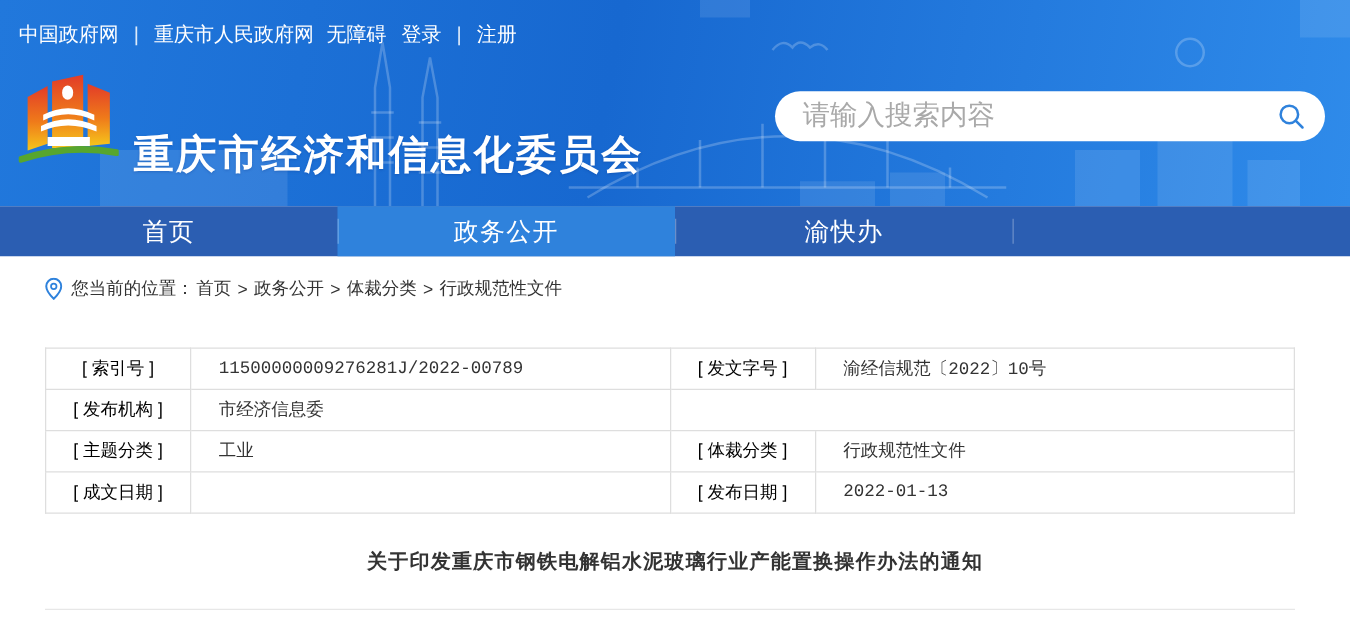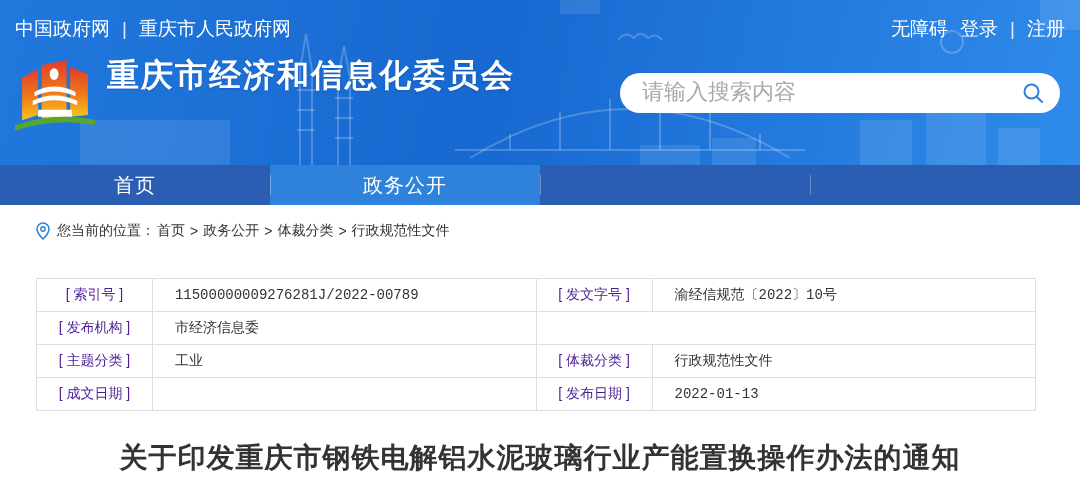--- a/index.html
+++ b/index.html
@@ -5,27 +5,27 @@
   * { margin:0; padding:0; box-sizing:border-box; }
   html,body { width:1080px; height:501px; overflow:hidden; background:#fff;
     font-family:"Liberation Sans","DejaVu Sans",sans-serif; }
 
   
   .header { position:relative; width:1080px; height:165px;
     background:linear-gradient(100deg,#2178dc 0%,#1768d0 45%,#2f8bea 100%); overflow:hidden; }
   .skyline { position:absolute; left:0; top:0; pointer-events:none; }
 
   .topbar { position:relative; z-index:2; height:57px; display:flex; align-items:center;
-    justify-content:space-between; padding:0 15px; color:#fff; font-size:19px; }
+    justify-content:flex-start; padding:0 15px; color:#fff; font-size:16px;gap:10px; }
   .topbar a { color:#fff; text-decoration:none; cursor:pointer; }
   .topbar .grp { display:flex; align-items:center; gap:12px; }
   .topbar .sep { opacity:.85; }
 
   .banner { position:relative; z-index:2; height:108px; }
-  .brand { position:absolute; left:15px; top:-2px; display:flex; align-items:flex-start; cursor:pointer; }
+  .brand { position:absolute; left:15px; top:-2px; display:flex; align-items:flex-end; cursor:pointer; }
   .brand-text { margin-left:12px; color:#fff; }
   .site-name { font-size:32px; font-weight:bold; letter-spacing:2px; line-height:40px;
     text-shadow:0 1px 2px rgba(0,40,120,.25); }
   .site-url { margin-top:4px; font-size:15px; font-weight:bold; letter-spacing:3px; opacity:.95; }
 
   .searchbox { position:absolute; right:20px; top:16px; width:440px; height:40px;
     background:#fff; border-radius:20px; display:flex; align-items:center; padding:0 16px 0 22px; }
   .searchbox input { flex:1; border:none; outline:none; font-size:22px; color:#000000;
     font-family:Liberation Mono, monospace; background:transparent; }
   .searchbox input::placeholder { color:#a9a9a9; }
@@ -41,23 +41,23 @@
   
   .main { padding:0 36px; }
   .breadcrumb { margin-top:17px; display:flex; align-items:center; font-size:14px; color:#333; }
   .pin-icon { width:14px; height:18px; margin-right:7px; display:flex; }
   .breadcrumb a { color:#333; text-decoration:none; cursor:pointer; }
   .crumb-sep { margin:0 5px; color:#333; }
   .crumb-prefix { margin-right:2px; }
 
   .meta-table { margin-top:38px; width:1000px; border-collapse:collapse; font-size:14px; color:#333; }
   .meta-table td { border:1px solid #dedede; height:33px; }
-  .cell-label { width:116px; text-align:center; color:#4c1d95; white-space:nowrap; }
+  .cell-label { width:116px; text-align:center; color:#000000; white-space:nowrap; }
   .cell-value { width:384px; padding-left:22px; text-align:left;font-family:Liberation Mono, monospace; }
-  .article-title { margin-top:28px; text-align:center; font-size:28px; font-weight:bold;
+  .article-title { margin-top:28px; text-align:center; font-size:16px; font-weight:bold;
     color:#333; letter-spacing:1px; }
   .bottom-rule { margin-top:27px; border:none; border-top:1px solid #e7e7e7; width:1000px; }
 </style>
 </head>
 <body>
 
 <div>
 
   <header class="header">
 
@@ -131,20 +131,21 @@
             <line x1="14.5" y1="14.5" x2="20" y2="20" stroke="#2f82dc" stroke-width="2" stroke-linecap="round"></line>
           </svg>
         </span>
       </div>
     </div>
   </header>
 
   <nav class="nav">
     <div class="nav-tab">首页</div>
     <div class="nav-tab active">政务公开</div>
+    <div class="nav-tab">渝快办</div>
     <span class="nav-divider" style="left:270px"></span>
     <span class="nav-divider" style="left:540px"></span>
     <span class="nav-divider" style="left:810px"></span>
   </nav>
 
   <main class="main">
 
     <div class="breadcrumb">
       <span class="pin-icon">
         <svg width="14" height="18" viewBox="0 0 14 18">

